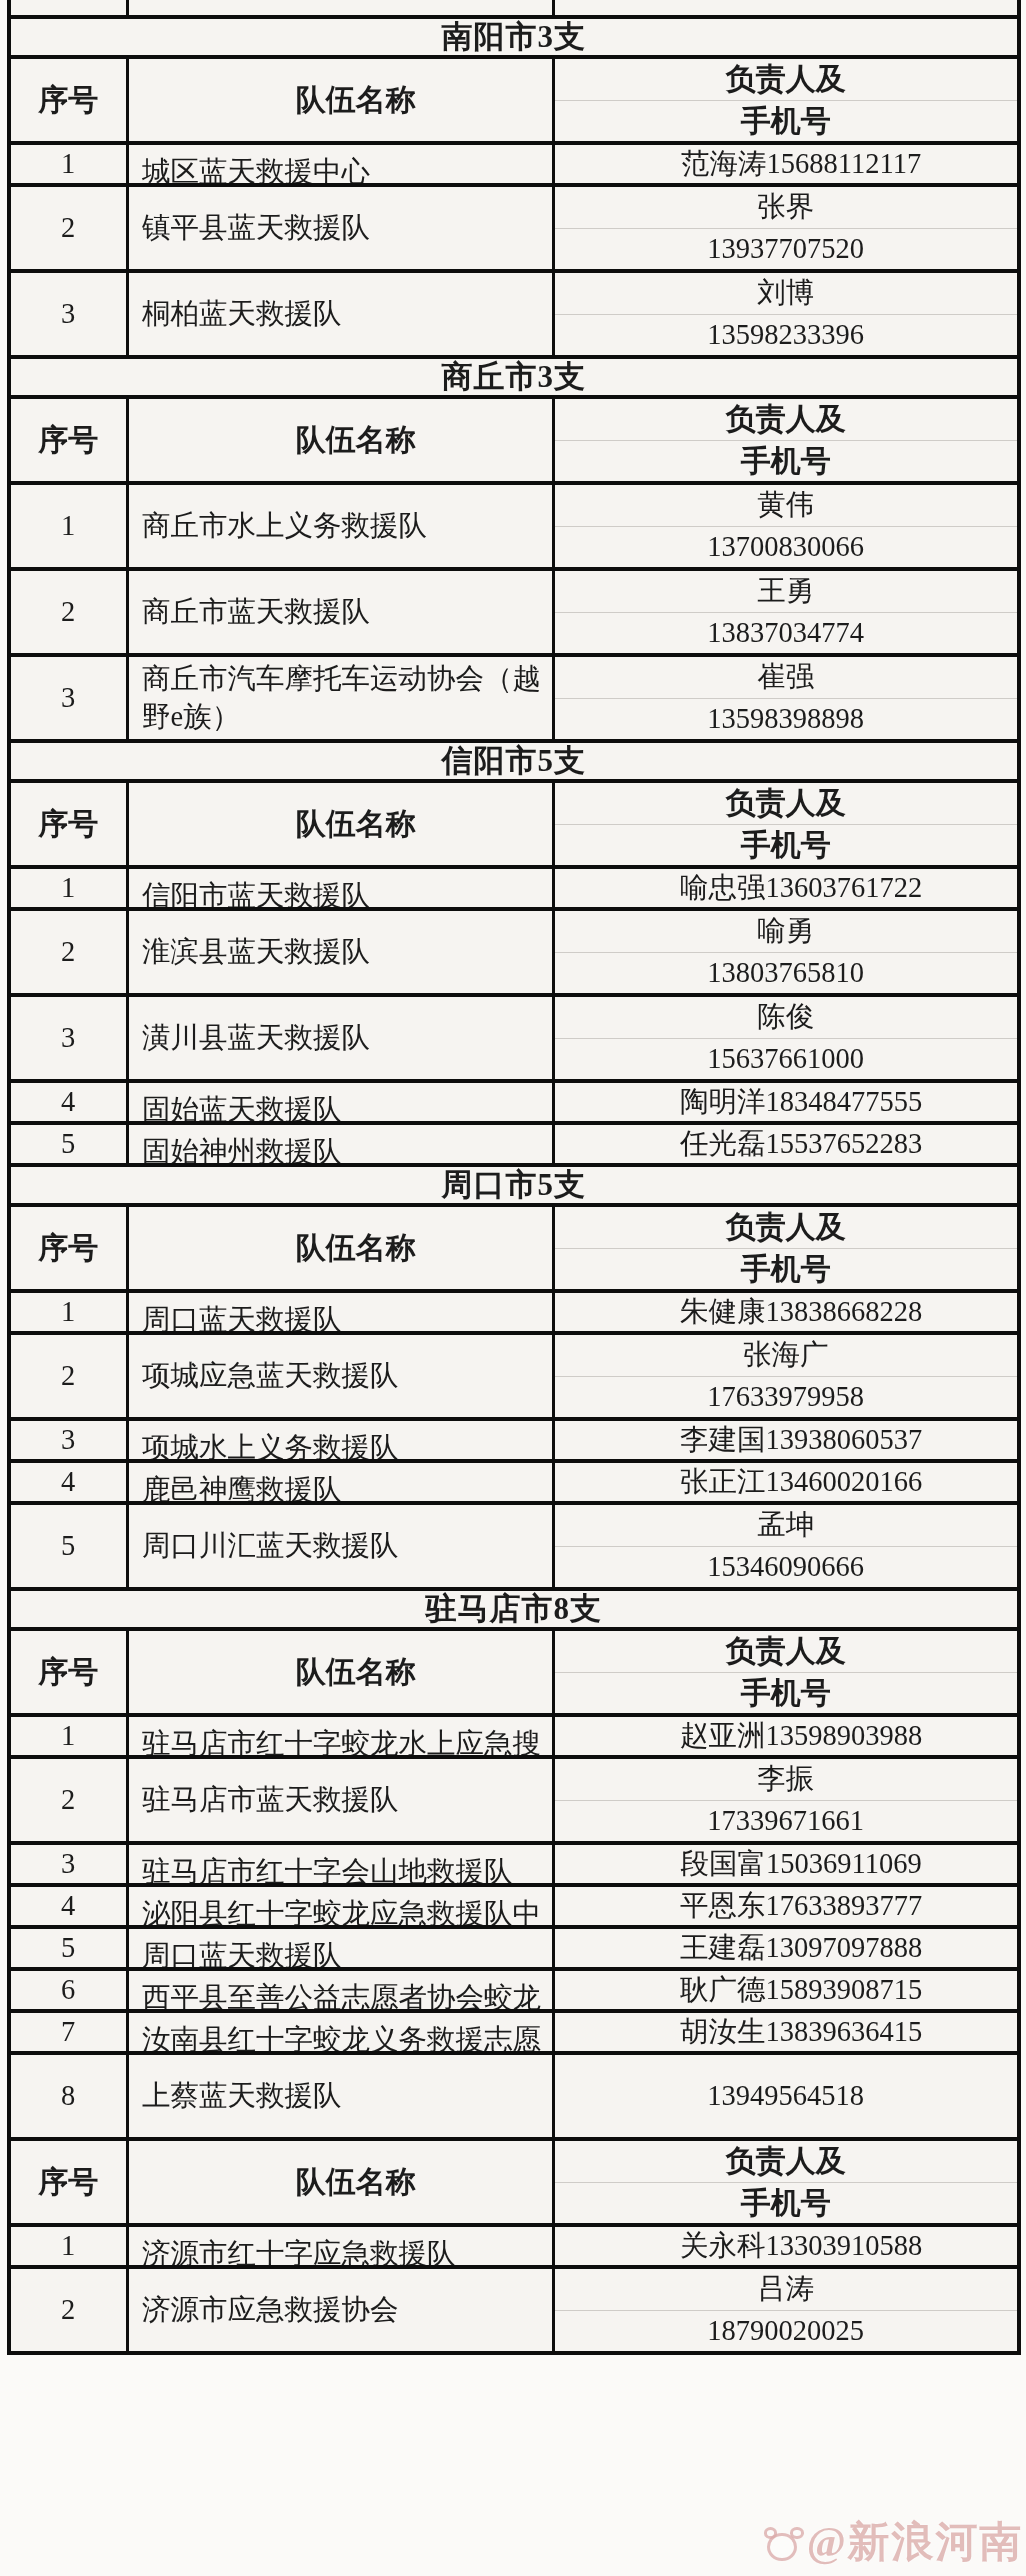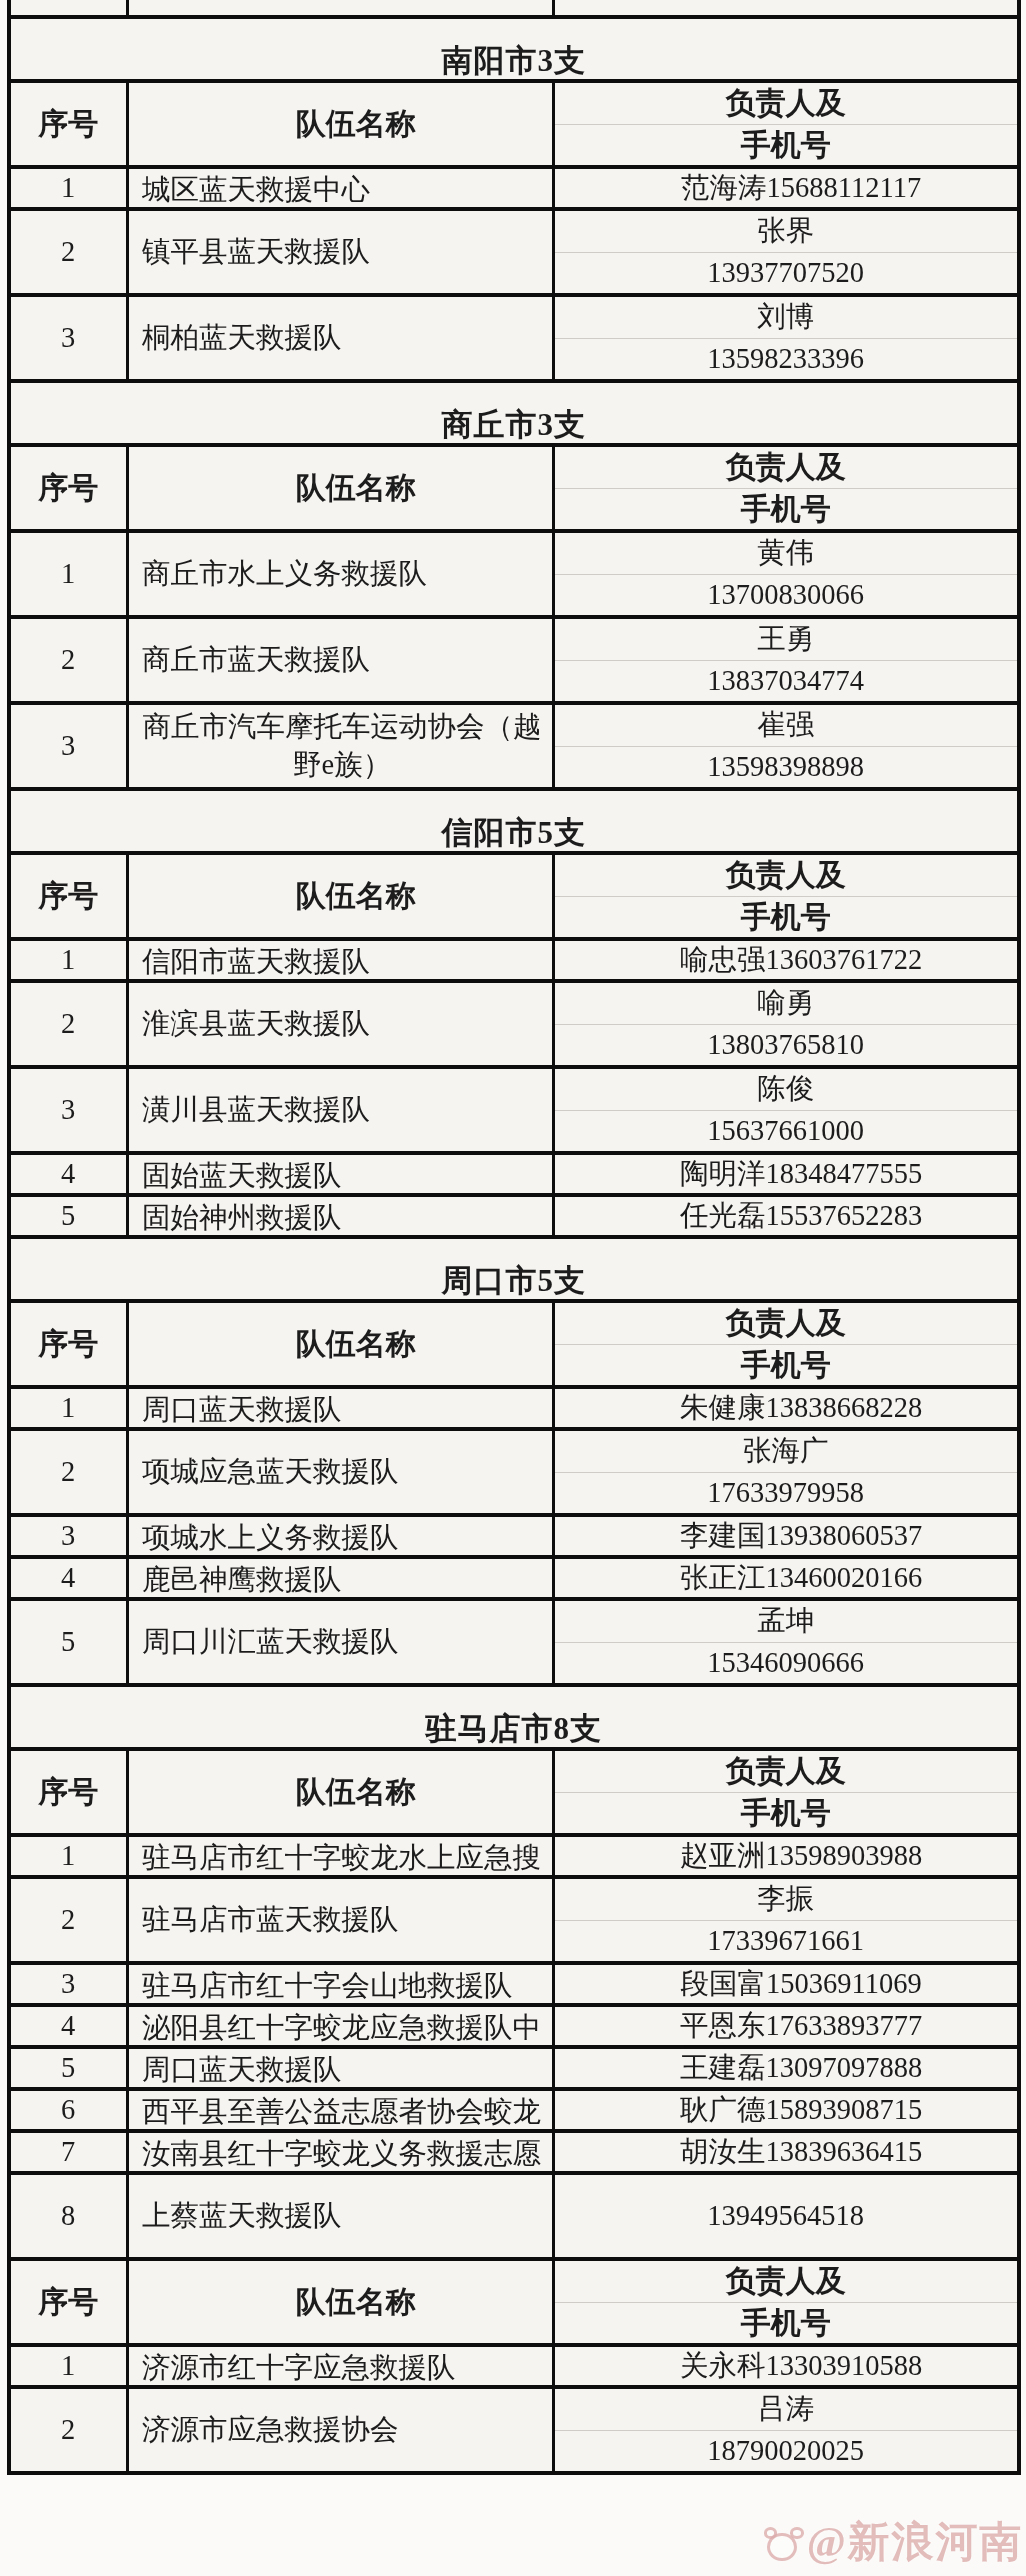--- a/index.html
+++ b/index.html
@@ -14,32 +14,32 @@
     border-left:4.8px solid #0d0d0d; border-right:4.8px solid #0d0d0d;
     background:#f6f4f1;
   }
   .row { display:flex; border-bottom:4.8px solid #0d0d0d; background:#f6f4f1; }
   .partial-row { height:19px; border-bottom:4.8px solid #0d0d0d; display:flex; overflow:hidden; }
   .partial-row .cell { color:#8a7a76; font-size:28.5px; line-height:53px; overflow:hidden; }
   .cell { overflow:hidden; }
   .c1 { width:118px; border-right:3.8px solid #0d0d0d; display:flex; align-items:center; justify-content:center; }
   .c2 { width:426px; border-right:3.8px solid #0d0d0d; }
   .c3 { flex:1; }
-  .h-title  { height:40px;margin-top:24px; }
+  .h-title  { height:40px; }
   .h-header { height:86px; }
   .h-tall   { height:86px; }
   .h-short  { height:42px; }
   .title-cell {
     width:100%; display:flex; align-items:center; justify-content:center;
     font-weight:bold; font-size:31px; letter-spacing:1px;
   }
   .head-txt { font-weight:bold; font-size:30px; }
   .name-cell { padding:0 9.5px 0 13.3px; font-size:28.5px; line-height:38px; }
-  .name-center { display:flex; align-items:center;text-align:center; }
-  .name-clip { display:block; padding-top:2px; }
+  .name-center { display:flex; align-items:center; }
+  .name-clip { display:block; padding-top:8px; }
   .seq-txt { font-size:28.5px; }
   .contact-single { display:flex; align-items:center; justify-content:center; font-size:28.5px;padding-left:31px; }
   .split { display:flex; flex-direction:column; }
   .split .half { flex:1; display:flex; align-items:center; justify-content:center; font-size:28.5px; }
   .split .half.first { border-bottom:1.9px solid #cfccc8; }
   .split .half.head-half { font-weight:bold; font-size:30px; }
   .watermark {
     position:absolute; right:3.8px; bottom:5.7px; z-index:5;
     display:flex; align-items:center; gap:1px;
   }

